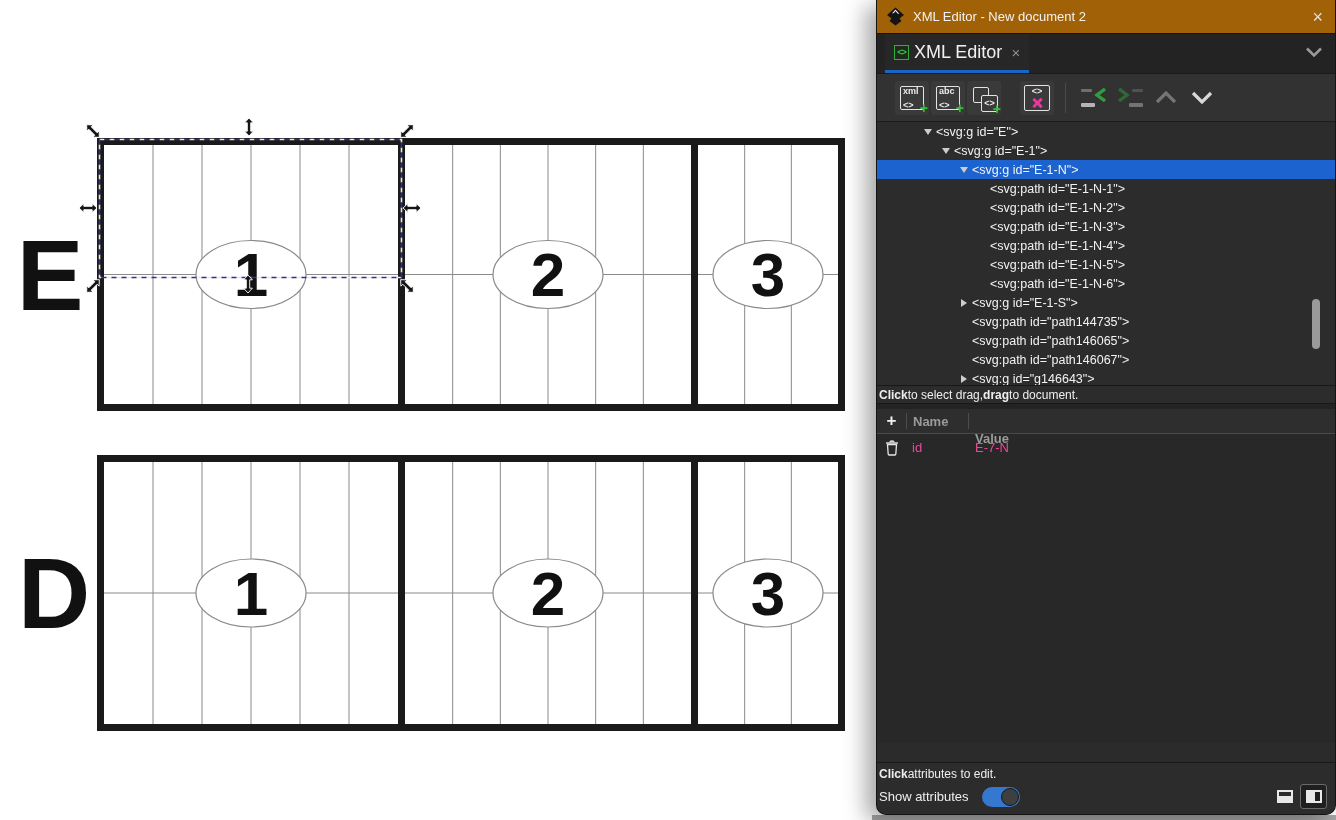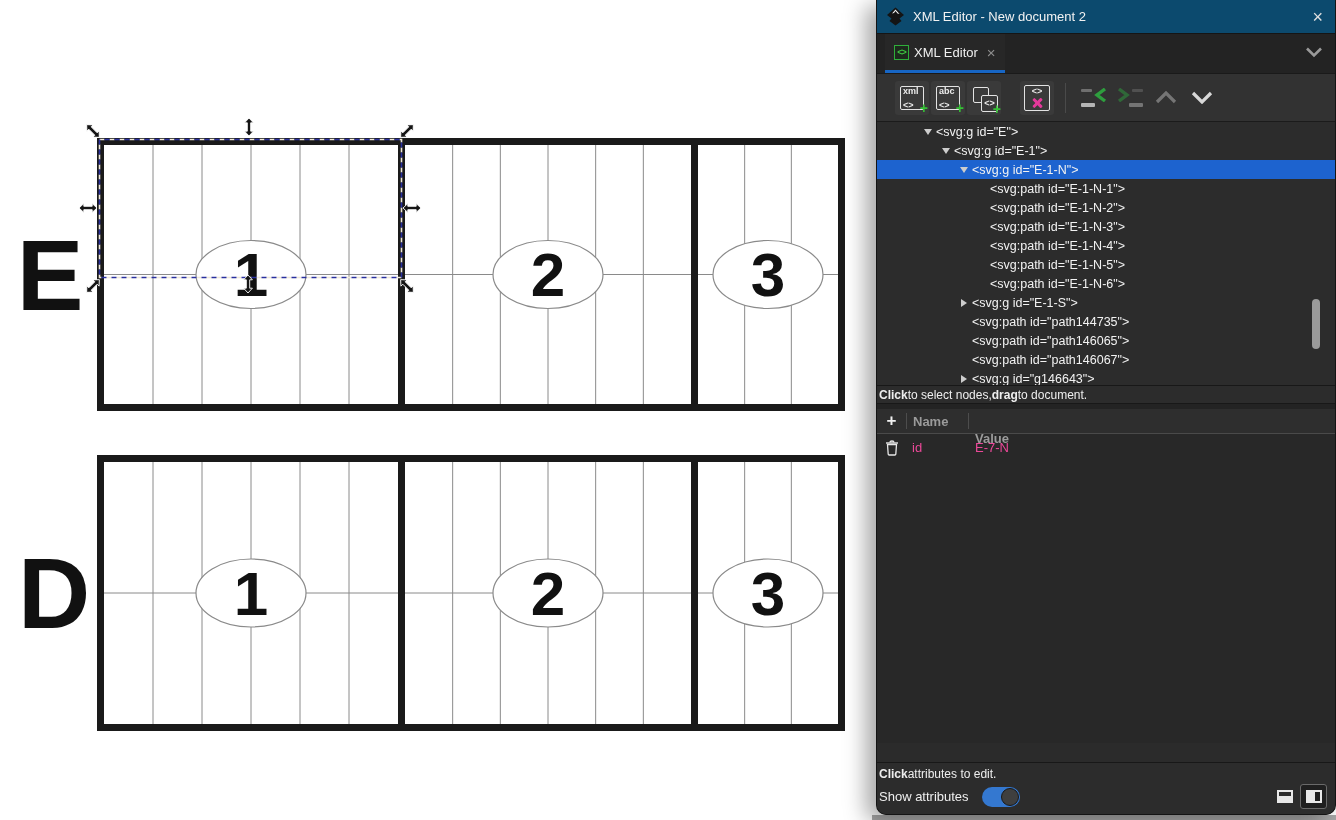--- a/index.html
+++ b/index.html
@@ -9,30 +9,30 @@
   
   #canvas-wrap{position:absolute;left:0;top:0;width:876px;height:820px;background:#fff;}
   #canvas-svg{position:absolute;left:0;top:0;}
 
   
   #panel{position:absolute;left:876px;top:0;width:460px;height:815px;background:#2b2b2b;
          color:#e8e8e8;font-size:13px;z-index:5;border-radius:0 0 10px 10px;overflow:hidden;
          box-shadow:-10px 6px 22px rgba(0,0,0,.35);box-sizing:border-box;border:1px solid #141414;border-top:none;}
   #under-strip{position:absolute;left:872px;top:815px;width:464px;height:5px;background:#a8a8a8;z-index:1;}
 
-  .titlebar{height:33px;background:#0c4a6e;display:flex;align-items:center;padding:0 12px 0 9px;}
+  .titlebar{height:33px;background:#a16207;display:flex;align-items:center;padding:0 12px 0 9px;}
   .titlebar .title{margin-left:8px;font-size:13px;color:#f2f2f2;}
   .titlebar .close{margin-left:auto;font-size:18px;line-height:18px;color:#e0e0e0;cursor:default;}
 
   .tabbar{height:39px;background:#232323;border-top:1px solid #151515;position:relative;display:flex;align-items:stretch;}
   .tab{margin-left:8px;display:flex;align-items:center;padding:0 9px;background:#272727;
        border-bottom:3px solid #1766c5;}
   .tab-icon{width:15px;height:15px;border:1px solid #2fae3a;display:flex;align-items:center;justify-content:center;
             color:#3ec941;font-size:9px;font-weight:bold;letter-spacing:-1px;background:#1d2a1d;box-sizing:border-box;}
-  .tab-label{margin-left:5px;font-size:13px;color:#f0f0f0;}
+  .tab-label{margin-left:5px;font-size:18px;color:#f0f0f0;}
   .tab-close{margin-left:9px;color:#8f8f8f;font-size:15px;line-height:15px;}
   .tab-chevron{position:absolute;right:12px;top:50%;transform:translateY(-50%);}
 
   .toolbar{height:47px;background:#323232;border-top:1px solid #1a1a1a;display:flex;align-items:center;padding-left:18px;}
   .tbtn{width:34px;height:34px;display:flex;align-items:center;justify-content:center;background:#3a3a3a;
         border-radius:3px;margin-right:2px;position:relative;flex:none;}
   .tbtn.gapleft{margin-left:17px;}
   .tsep{width:1px;height:30px;background:#4a4a4a;margin:0 11px 0 9px;flex:none;}
   .nbox{width:24px;height:24px;border:1.5px solid #e3e3e3;border-radius:2px;position:relative;box-sizing:border-box;}
   .nbox .t1{position:absolute;top:-1px;left:2px;font-size:9px;font-weight:bold;color:#ececec;}
@@ -254,21 +254,21 @@
       <div class="tree-row" style="padding-left: 97px;"><span class="tri "><span></span></span><span>&lt;svg:path id="E-1-N-6"&gt;</span></div>
       <div class="tree-row" style="padding-left: 79px;"><span class="tri c"><span></span></span><span>&lt;svg:g id="E-1-S"&gt;</span></div>
       <div class="tree-row" style="padding-left: 79px;"><span class="tri "><span></span></span><span>&lt;svg:path id="path144735"&gt;</span></div>
       <div class="tree-row" style="padding-left: 79px;"><span class="tri "><span></span></span><span>&lt;svg:path id="path146065"&gt;</span></div>
       <div class="tree-row" style="padding-left: 79px;"><span class="tri "><span></span></span><span>&lt;svg:path id="path146067"&gt;</span></div>
       <div class="tree-row" style="padding-left: 79px;"><span class="tri c"><span></span></span><span>&lt;svg:g id="g146643"&gt;</span></div>
     </div>
 
   <div class="hint1">
     <b>Click</b>
-      <span> to select nodes, </span>
+      <span> to select drag, </span>
       <b>drag</b>
       <span> to document.</span>
   </div>
 
   <div class="gapband"></div>
 
   <div class="attr-header">
     <span class="addbtn">+</span>
     <span class="vsep"></span>
     <span class="colname">Name</span>

